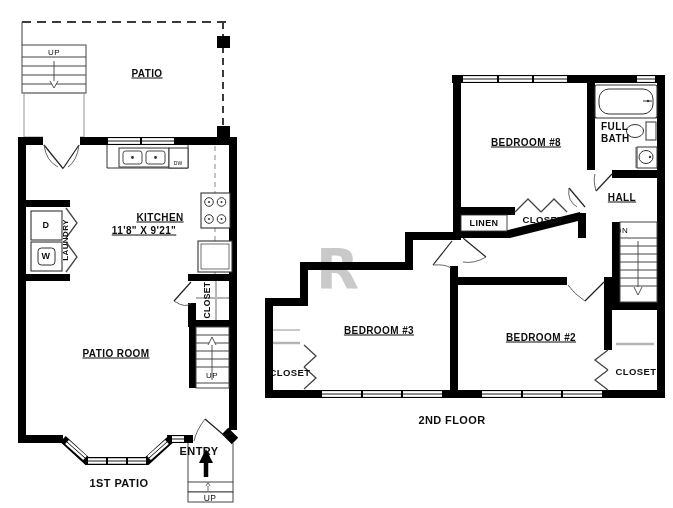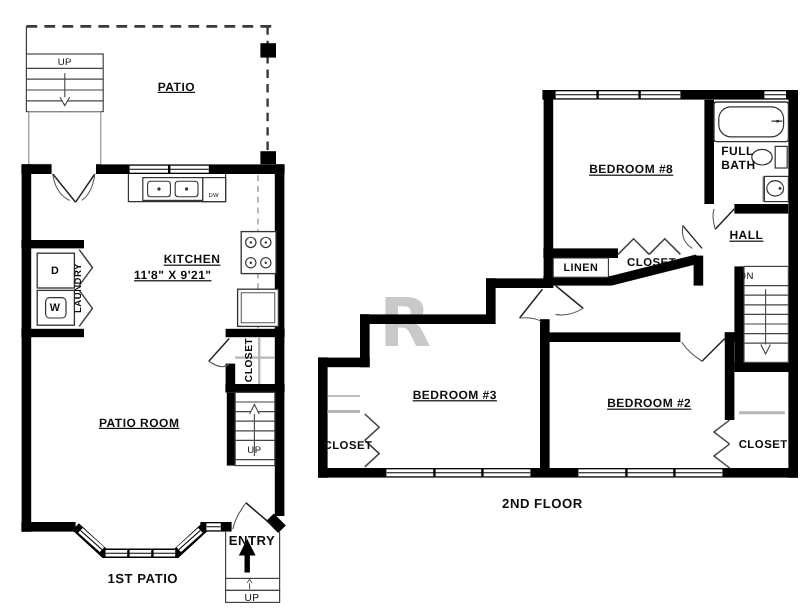--- a/index.html
+++ b/index.html
@@ -260,21 +260,21 @@
 <div class="lbl s8" style="left:54px;top:52px">UP</div>
 <div class="lbl b s10" style="left:160px;top:217px">KITCHEN</div>
 <div class="lbl b s10" style="left:144px;top:230px">11'8" X 9'21"</div>
 <div class="lbl s4" style="left:178px;top:163px">DW</div>
 <div class="lbl b s9" style="left:46px;top:225px">D</div>
 <div class="lbl b s9" style="left:46px;top:256px">W</div>
 <div class="lbl b s8 rot" style="left:65px;top:240px">LAUNDRY</div>
 <div class="lbl b s85 rot" style="left:207px;top:300px">CLOSET</div>
 <div class="lbl s8" style="left:212px;top:375px">UP</div>
 <div class="lbl b s10" style="left:116px;top:353px">PATIO ROOM</div>
-<div class="lbl b s11" style="left:210px;top:451px">ENTRY</div>
+<div class="lbl b s11" style="left:199px;top:451px">ENTRY</div>
 <div class="lbl s85" style="left:210px;top:498px">UP</div>
 <div class="lbl b s11" style="left:119px;top:483px">1ST PATIO</div>
 
 <div class="lbl b s10" style="left:526px;top:142px">BEDROOM #8</div>
 <div id="fullbath">
   <div>FULL</div>
   <div>BATH</div>
 </div>
 <div class="lbl b s10" style="left:622px;top:197px">HALL</div>
 <div class="lbl b s9" style="left:484px;top:223px">LINEN</div>

